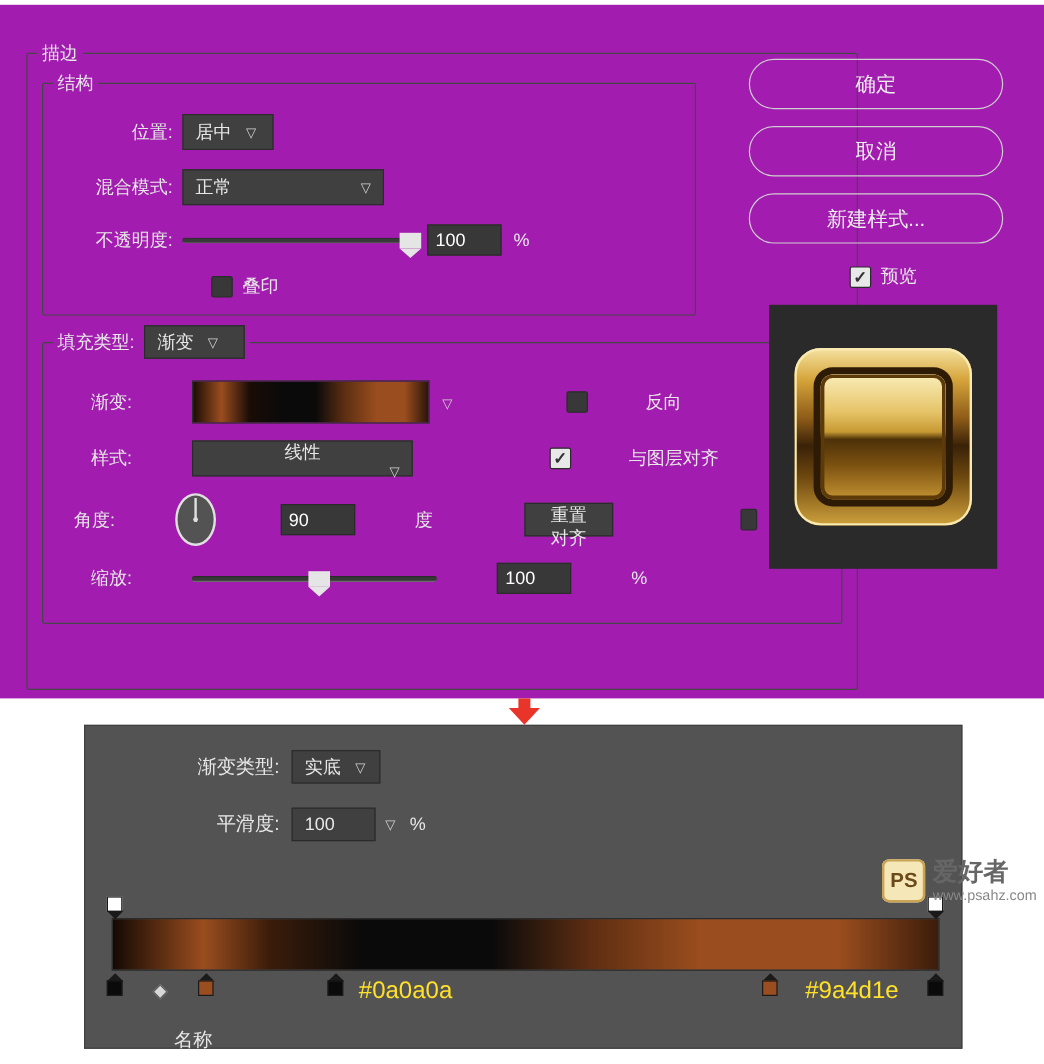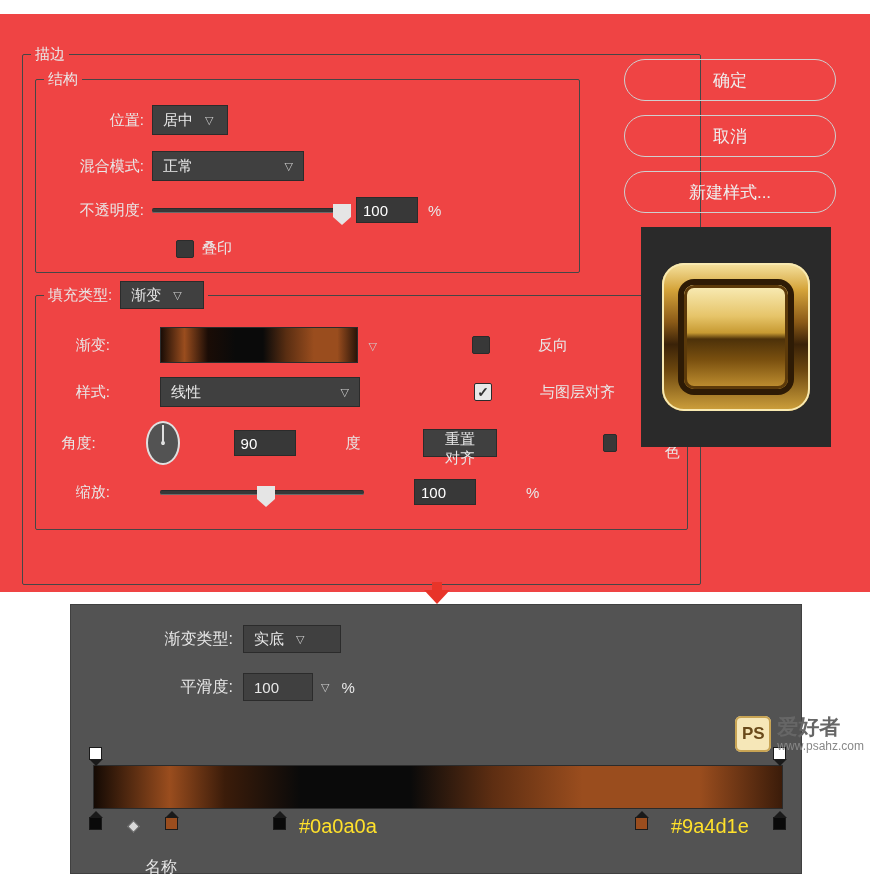--- a/index.html
+++ b/index.html
@@ -1,71 +1,71 @@
 <!DOCTYPE html>
 <html><head>
 <meta charset="utf-8">
 <style>
 * { margin: 0; padding: 0; box-sizing: border-box; font-family: "Microsoft YaHei", sans-serif; user-select: none; }
 body { width: 870px; height: 887px; background: #fff; position: relative; }
-.panel1 { position: absolute; left: 0; top: 14px; width: 870px; height: 578px; background: #ef4444; }
+.panel1 { position: absolute; left: 0; top: 4px; width: 870px; height: 578px; background: #a21caf; }
 .panel1-left { position: absolute; left: 22px; top: 31px; width: 570px; height: 540px; }
 fieldset { border: 1px solid #464646; border-radius: 2px; padding: 0; position: relative; }
 legend { color: #e8e8e8; font-size: 15px; padding: 0 4px; margin-left: 8px; }
 .fs-stroke { width: 570px; height: 540px; }
 .fs-struct { margin: 6px 12px 8px 12px; width: 545px; padding: 8px 0 14px 0; }
 .row { display: flex; align-items: center; margin: 8px 0 16px 0; }
 .lbl { color: #e8e8e8; font-size: 15px; text-align: right; margin-right: 8px; }
 .lbl-size { width: 108px; }
 .lbl-pos, .lbl-blend, .lbl-opac { width: 108px; }
 .slider-track { height: 5px; background: #383838; border-top: 1px solid #2b2b2b; border-bottom: 1px solid #6a6a6a; position: relative; border-radius: 2px; }
 .slider-knob { position: absolute; width: 18px; height: 13px; background: #e5e5e5; top: -5px; transform: translateX(-50%); cursor: pointer; }
 .slider-knob::before { content: ""; position: absolute; left: 0; bottom: -8px; border-left: 9px solid transparent; border-right: 9px solid transparent; border-top: 8px solid #e5e5e5; }
 .size-slider { width: 181px; margin-right: 8px; }
 .input-num { width: 62px; height: 26px; background: #383838; color: #fff; border: 1px solid #2b2b2b; font-size: 15px; padding: 0 6px; }
 .input-num.sel { border: 1.5px solid #5aa4ff; background: #1a5ea8; color: #fff; }
 .unit { color: #e8e8e8; font-size: 15px; margin-left: 10px; }
 .ddl { height: 30px; background: #404040; border: 1px solid #2b2b2b; color: #e8e8e8; font-size: 15px; display: flex; align-items: center; padding: 0 10px; cursor: pointer; position: relative; }
 .ddl .chev { margin-left: 12px; font-size: 11px; color: #d0d0d0; }
 .ddl-pos { width: 76px; }
-.ddl-blend { width: 152px; }
+.ddl-blend { width: 168px; }
 .opac-slider { width: 194px; margin-right: 10px; }
 .chk { width: 18px; height: 18px; border: 1px solid #2b2b2b; background: #383838; border-radius: 2px; display: inline-flex; align-items: center; justify-content: center; cursor: pointer; }
 .chk.on { background: #e8e8e8; }
 .chk.on::after { content: "✓"; color: #333; font-size: 14px; font-weight: bold; }
 .chk-label { color: #e8e8e8; font-size: 15px; margin-left: 8px; }
 .overprint-row { margin-left: 140px; display: flex; align-items: center; }
 .fs-fill { margin: 6px 12px 0 12px; width: 545px; padding: 8px 0 10px 0; }
 .fs-fill legend { display: flex; align-items: center; }
 .fill-type-lbl { color: #e8e8e8; font-size: 15px; margin-right: 8px; }
 .ddl-fill { width: 84px; height: 28px; }
 .row2 { display: flex; align-items: center; margin: 10px 0 14px 18px; gap: 40px; }
 .lbl2 { color: #e8e8e8; font-size: 15px; width: 56px; text-align: right; margin-right: 10px; }
 .grad-preview { width: 198px; height: 36px; background: linear-gradient(90deg,#1b0d06 0%,#9a4d1e 12%,#1a0c06 24%,#0a0a0a 38%,#0a0a0a 52%,#5a2e12 64%,#9a4d1e 78%,#9a4d1e 90%,#2a1509 100%); border: 1px solid #2b2b2b; position: relative; cursor: pointer; }
 .grad-preview .chev-down { position: absolute; right: -20px; top: 12px; color: #d0d0d0; font-size: 11px; }
-.ddl-style { width: 200px; }
+.ddl-style { width: 184px; flex-direction: column; }
 .angle-widget { width: 44px; height: 44px; border: 2px solid #e0e0e0; border-radius: 50%; position: relative; margin-right: 14px; background: #535353; }
 .angle-widget::after { content: ""; position: absolute; width: 2px; height: 20px; background: #e0e0e0; left: 50%; top: 2px; transform: translateX(-50%); }
 .angle-widget::before { content: ""; position: absolute; width: 4px; height: 4px; background: #e0e0e0; border-radius: 50%; left: 50%; top: 50%; transform: translate(-50%,-50%); }
-.btn-reset { height: 28px; background: #404040; border: 1px solid #2b2b2b; color: #e8e8e8; font-size: 15px; padding: 0 14px; cursor: pointer; margin-left: 22px; }
+.btn-reset { height: 28px; background: #404040; border: 1px solid #2b2b2b; color: #e8e8e8; font-size: 15px; padding: 0 14px; cursor: pointer; margin-left: 36px; }
 .scale-slider { width: 204px; margin-right: 10px; }
 .right-col { position: absolute; right: 22px; top: 45px; width: 224px; }
 .btn-action { width: 212px; height: 42px; border: 1.5px solid #cfcfcf; border-radius: 22px; background: transparent; color: #eee; font-size: 17px; display: flex; align-items: center; justify-content: center; margin-bottom: 14px; cursor: pointer; }
 .preview-row { display: flex; align-items: center; justify-content: center; margin-top: 18px; }
 .preview-img { width: 190px; height: 220px; background: #2a2a2a; margin: 14px auto 0 auto; display: flex; align-items: center; justify-content: center; }
 .gold-outer { width: 148px; height: 148px; border-radius: 22px; background: linear-gradient(180deg,#f6e3a2 0%, #d5a43a 18%, #8b5a17 40%, #3a2208 55%, #6b460e 72%, #cfa13c 100%); display: flex; align-items: center; justify-content: center; box-shadow: inset 0 0 0 2px #f8e9b0; }
 .gold-inner { width: 104px; height: 104px; border-radius: 10px; background: linear-gradient(180deg,#f9edb8 0%, #e6c469 30%, #c79a32 46%, #4d3109 52%, #7a500f 72%, #c39232 100%); box-shadow: inset 0 0 0 3px #5c3a0a,  0 0 0 6px #2e1b05; }
 .arrow-down { position: absolute; left: 424px; top: 582px; width: 26px; height: 20px; }
 .arrow-down::before { content: ""; position: absolute; left: 8px; top: 0; width: 10px; height: 10px; background: #e83429; }
 .arrow-down::after { content: ""; position: absolute; left: 0; top: 8px; border-left: 13px solid transparent; border-right: 13px solid transparent; border-top: 14px solid #e83429; }
 .panel2 { position: absolute; left: 70px; top: 604px; width: 732px; height: 270px; background: #535353; border: 1px solid #404040; }
 .p2-inner { position: relative; width: 100%; height: 100%; }
 .p2-row { display: flex; align-items: center; margin: 20px 0 0 70px; }
 .p2-lbl { color: #e8e8e8; font-size: 16px; width: 92px; text-align: right; margin-right: 10px; }
-.ddl-p2 { width: 98px; height: 28px; }
+.ddl-p2 { width: 74px; height: 28px; }
 .p2-smooth-v { width: 70px; height: 28px; display: flex; align-items: center; }
 .grad-bar { position: absolute; left: 22px; top: 140px; width: 690px; height: 44px; background: linear-gradient(90deg,#140a04 0%,#9a4d1e 11%,#3b1c0a 19%,#0a0a0a 30%,#0a0a0a 46%,#5e2e12 58%,#9a4d1e 71%,#9a4d1e 88%,#3b1c0a 100%); border: 1px solid #2b2b2b; }
 .stop-top { position: absolute; top: 122px; width: 17px; height: 17px; }
 .stop-top .sq { width: 13px; height: 13px; background: #fff; border: 1.5px solid #1a1a1a; margin: 0 auto; }
 .stop-top .tri { width: 0; height: 0; border-left: 7px solid transparent; border-right: 7px solid transparent; border-top: 7px solid #1a1a1a; margin: -1px auto 0; }
 .stop-bot { position: absolute; top: 186px; width: 17px; }
 .stop-bot .tri { width: 0; height: 0; border-left: 7px solid transparent; border-right: 7px solid transparent; border-bottom: 7px solid #1a1a1a; margin: 0 auto; }
 .stop-bot .sq { width: 13px; height: 13px; border: 1.5px solid #1a1a1a; margin: -1px auto 0; }
 .stop-bot .sq.black { background: #0a0a0a; }
 .stop-bot .sq.brown { background: #9a4d1e; }
@@ -170,20 +170,24 @@
           <span class="unit">%</span>
         </div>
       </fieldset>
     </fieldset>
   </div>
 
   <div class="right-col">
     <div class="btn-action">确定</div>
     <div class="btn-action">取消</div>
     <div class="btn-action">新建样式...</div>
+    <div class="preview-row">
+      <span class="chk on"></span>
+      <span class="chk-label">预览</span>
+    </div>
     <div class="preview-img">
       <div class="gold-outer">
           <div class="gold-inner"></div>
         </div>
     </div>
   </div>
 </div>
 
 <div class="arrow-down"></div>
 

